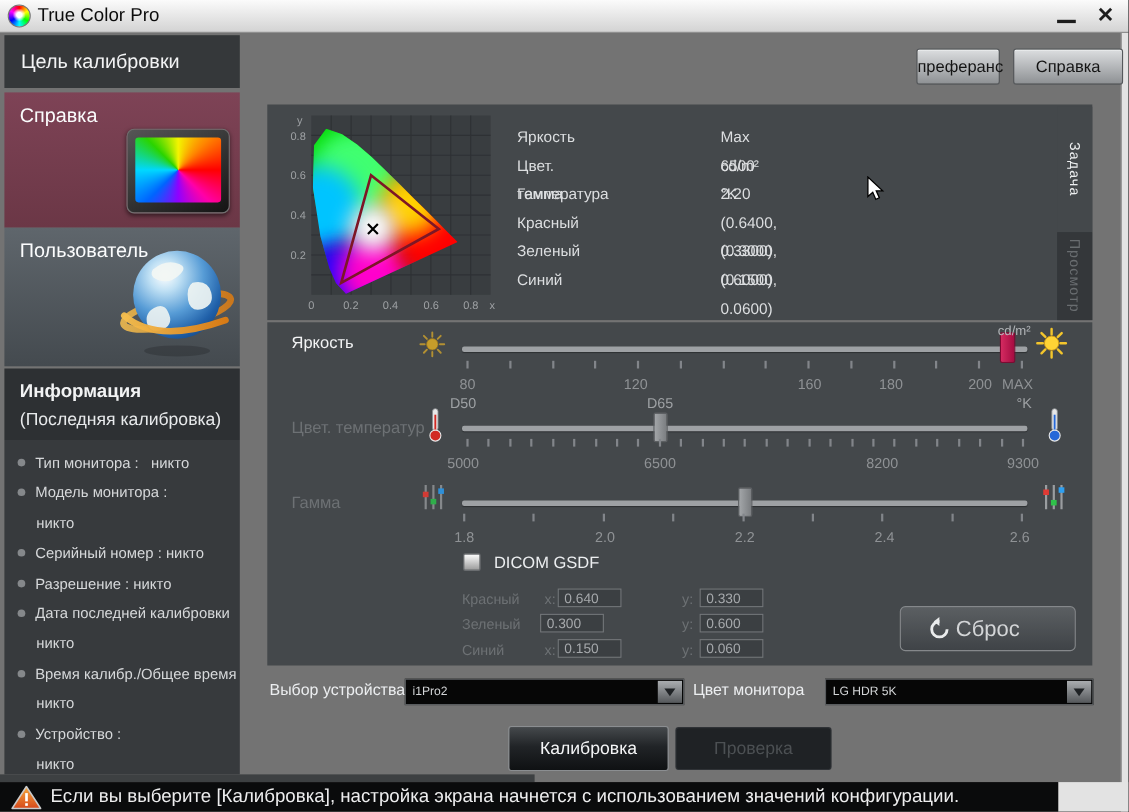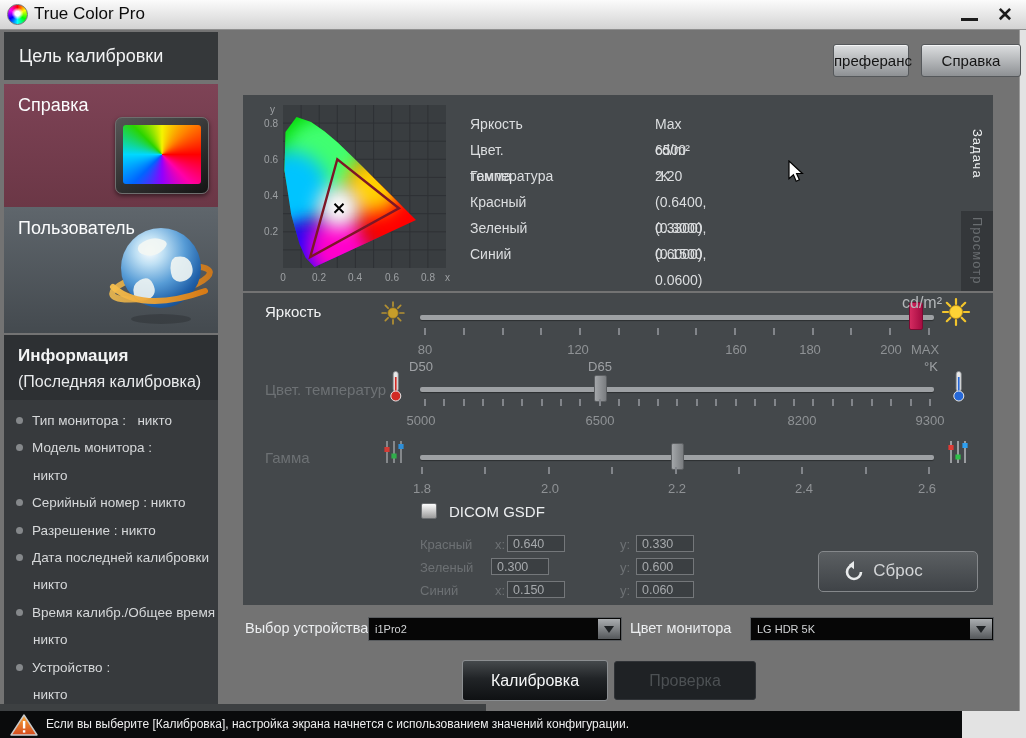--- a/index.html
+++ b/index.html
@@ -74,33 +74,33 @@
   .s-label.on{color:#f2f3f4;} .s-label.off{color:#6d7174;}
   .track{position:absolute;left:177px;width:514px;height:5px;background:#9ea1a4;border-radius:2px;
     box-shadow:0 1px 1px rgba(0,0,0,.35);}
   .handle{position:absolute;width:14px;height:28px;border-radius:2px;cursor:pointer;}
   .handle.red{background:linear-gradient(90deg,#d42a60,#a50c41);border:1px solid #7c0a32;}
   .handle.gray{width:13px;height:27px;background:linear-gradient(90deg,#a3a6a9,#7a7d80);border:1px solid #5c5f62;}
   .ticks{position:absolute;display:flex;justify-content:space-between;}
   .ticks span{width:2px;height:7px;background:#82858a;}
   .tick-lab{position:absolute;transform:translateX(-50%);font-size:13px;color:#8f9295;white-space:nowrap;}
   .tick-lab.top{color:#9ea1a4;}
-  .unit-lab{position:absolute;transform:translateX(-50%);font-size:16px;color:#b3b6b9;}
+  .unit-lab{position:absolute;transform:translateX(-50%);font-size:12px;color:#b3b6b9;}
 
   
   .checkbox{position:absolute;width:16px;height:16px;border:1px solid #6a6d70;border-radius:2px;
     background:linear-gradient(#fdfdfd,#9b9b9b);cursor:pointer;}
   .dicom-label{position:absolute;font-size:15px;color:#eceef0;}
   .rgb-label{position:absolute;font-size:13px;color:#6d7174;}
   .axis-lab{position:absolute;font-size:13px;color:#6d7174;}
   .xyfield{position:absolute;width:58px;height:17px;background:#3b3f42;border:1px solid #74777a;
     color:#a6a9ac;font-size:12.5px;padding:0 0 0 5px;}
   .reset-btn{position:absolute;left:575px;top:258px;width:160px;height:41px;border-radius:5px;
     background:linear-gradient(#5b5f62,#3f4347);border:1px solid #85888b;cursor:pointer;
-    color:#d3d5d7;font-size:17px;}
+    color:#d3d5d7;font-size:20px;}
   .reset-btn span.txt{position:absolute;left:0;right:0;top:9px;text-align:center;}
   .reset-btn svg{position:absolute;left:24px;top:9px;}
 
   
   .dev-label{position:absolute;font-size:14.5px;color:#eceef0;}
   .dropdown{position:absolute;height:24px;background:#060606;border:1px solid #595c5f;cursor:pointer;}
   .dd-value{position:absolute;left:6px;top:0;font-size:11px;color:#d2d4d6;line-height:22px;}
   .dd-arrow{position:absolute;right:1px;top:1px;bottom:1px;width:22px;
     background:linear-gradient(#aaadb0,#55585b);display:flex;align-items:center;justify-content:center;}
   .dd-tri{width:0;height:0;border-left:5px solid transparent;border-right:5px solid transparent;
@@ -109,21 +109,21 @@
   
   .act-btn{position:absolute;border-radius:3px;font-size:16px;text-align:center;cursor:pointer;}
   .act-main{left:462px;top:660px;width:146px;height:41px;line-height:39px;color:#f5f6f7;
     background:linear-gradient(#45494c,#212427 45%,#0f1113);border:1px solid #8b8e91;}
   .act-dis{left:614px;top:661px;width:142px;height:39px;line-height:37px;color:#4c5053;
     background:#1f2225;border:1px solid #2f3236;}
 
   
   .status-strip{position:absolute;left:0;top:704px;width:486px;height:7px;background:#3d4042;}
   .statusbar{position:absolute;left:0;top:711px;width:962px;height:27px;background:#0a0b0c;}
-  .status-text{position:absolute;left:46px;top:0;font-size:12px;color:#ededee;line-height:26px;white-space:nowrap;}
+  .status-text{position:absolute;left:46px;top:0;font-size:17px;color:#ededee;line-height:26px;white-space:nowrap;}
 
   .cursor{position:absolute;left:788px;top:160px;pointer-events:none;}
 </style>
 </head>
 <body>
 
 <div class="app">
 
   <div class="titlebar">
     <div class="logo"></div>

